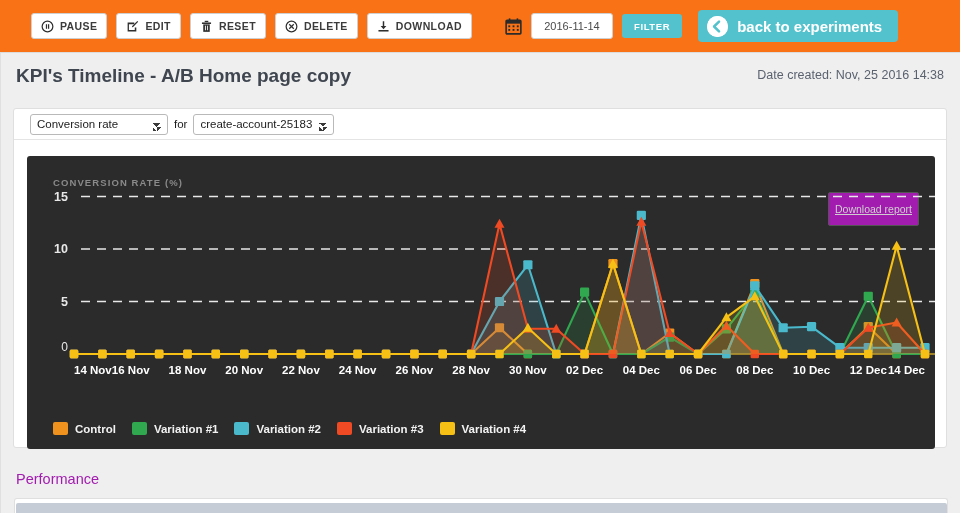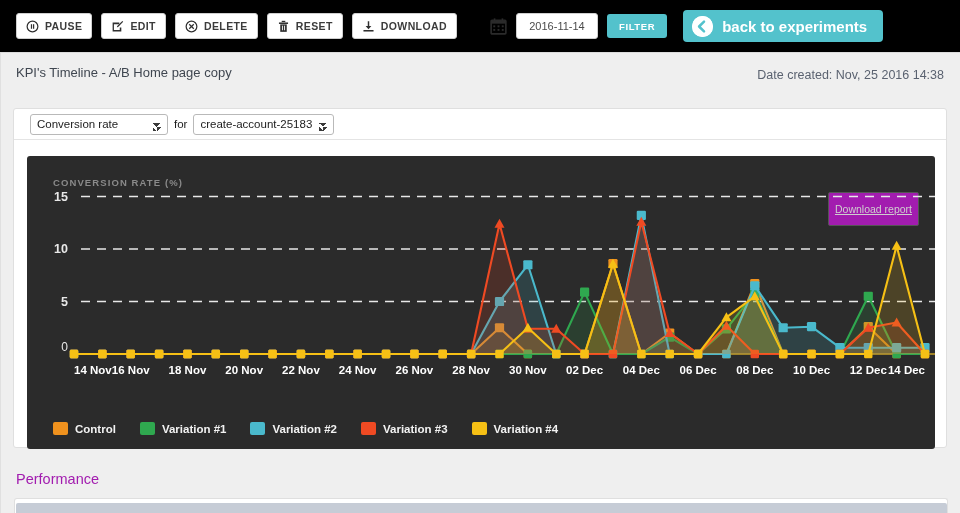--- a/index.html
+++ b/index.html
@@ -8,22 +8,22 @@
     width: 960px; height: 513px;
     background: #eeeeee;
     font-family: "Liberation Sans", sans-serif;
     overflow: hidden;
   }
   .page { position: relative; width: 960px; height: 513px; background: #efefef; }
 
   
   .toolbar {
     position: absolute; left: 0; top: 0; width: 960px; height: 53px;
-    background: #000000; border-bottom: 1px solid #dcdcdc;
-    display: flex; align-items: center; padding-left: 16px;
+    background: #f97316; border-bottom: 1px solid #dcdcdc;
+    display: flex; align-items: center; padding-left: 31px;
   }
   .btn {
     display: inline-flex; align-items: center; gap: 6px;
     height: 26px; padding: 0 9px; margin-right: 9px;
     background: #ffffff; border: 1px solid #cfcfcf; border-radius: 3px;
     font-size: 10.5px; font-weight: bold; letter-spacing: .4px;
     color: #3b3b3b; cursor: pointer; white-space: nowrap;
   }
   .btn .gi { width: 13px; height: 13px; display: inline-block; flex: 0 0 auto; }
   .btn .gi svg { display: block; }
@@ -55,21 +55,21 @@
     display: inline-flex; align-items: center; justify-content: center;
     flex: 0 0 auto;
   }
 
   
   .title-row {
     position: absolute; left: 0; top: 53px; width: 960px; height: 48px;
   }
   .page-title {
     position: absolute; left: 16px; top: 12px;
-    font-size: 13px; color: #3f4650; font-weight: normal; text-align: center;
+    font-size: 19px; color: #3f4650; font-weight: bold; text-align: center;
   }
   .date-created {
     position: absolute; right: 16px; top: 15px;
     font-size: 12.5px; color: #5a6270;
   }
 
   
   .card {
     position: absolute; left: 13px; top: 108px; width: 934px; height: 340px;
     background: #ffffff; border: 1px solid #dfdfdf; border-radius: 3px;
@@ -110,21 +110,21 @@
   .dl-report {
     position: absolute; right: 16px; top: 20px;
     background: #a21caf; border: 1px solid #555; border-radius: 2px;
     color: #cfcfcf; font-size: 10.5px; padding: 10px 6px; cursor: pointer;
     text-decoration: underline;
     margin-top: 16px;
   }
   .plot { position: absolute; left: 0; top: 0; width: 908px; height: 245px; }
   .legend {
     position: absolute; left: 26px; bottom: 14px;
-    display: flex; align-items: center; gap: 24px;
+    display: flex; align-items: center; gap: 16px;
   }
   .leg-item { display: flex; align-items: center; gap: 7px; }
   .leg-sw { width: 15px; height: 13px; border-radius: 2px; flex: 0 0 auto; }
   .leg-txt { font-size: 11.5px; color: #f2f2f2; font-weight: bold; }
 
   
   .perf-title {
     position: absolute; left: 16px; top: 471px;
     font-size: 14.5px; color: #a21caf;
   }
@@ -157,43 +157,43 @@
     </button>
 
     <button class="btn">
       <span class="gi">
         <svg viewBox="0 0 16 16" width="13" height="13">
           <path d="M2 3.2h8.2v2.0H3.6v7.2h7.2V9.2h1.9v5.0H2z" fill="#2f2f2f"></path>
           <path d="M13.9 1.2l1.1 1.1-6.2 6.2-1.6.5.5-1.6z" fill="#2f2f2f"></path>
         </svg>
       </span>
       <span>EDIT</span>
-    </button>
-
-    <button class="btn">
-      <span class="gi">
-        <svg viewBox="0 0 16 16" width="13" height="13">
-          <circle cx="8" cy="8" r="6.6" fill="none" stroke="#2f2f2f" stroke-width="1.5"></circle>
-          <path d="M5.2 5.2l5.6 5.6M10.8 5.2l-5.6 5.6" stroke="#2f2f2f" stroke-width="1.5"></path>
-        </svg>
-      </span>
-      <span>DELETE</span>
     </button>
 
     <button class="btn">
       <span class="gi">
         <svg viewBox="0 0 16 16" width="13" height="13">
           <rect x="5.8" y="1.0" width="4.4" height="1.5" fill="#2f2f2f"></rect>
           <rect x="2.4" y="3.0" width="11.2" height="1.9" fill="#2f2f2f"></rect>
           <path d="M4.0 5.4h8v9.2h-8z" fill="#2f2f2f"></path>
           <rect x="6.1" y="7.0" width="1.1" height="5.6" fill="#ffffff"></rect>
           <rect x="8.8" y="7.0" width="1.1" height="5.6" fill="#ffffff"></rect>
         </svg>
       </span>
       <span>RESET</span>
+    </button>
+
+    <button class="btn">
+      <span class="gi">
+        <svg viewBox="0 0 16 16" width="13" height="13">
+          <circle cx="8" cy="8" r="6.6" fill="none" stroke="#2f2f2f" stroke-width="1.5"></circle>
+          <path d="M5.2 5.2l5.6 5.6M10.8 5.2l-5.6 5.6" stroke="#2f2f2f" stroke-width="1.5"></path>
+        </svg>
+      </span>
+      <span>DELETE</span>
     </button>
 
     <button class="btn">
       <span class="gi">
         <svg viewBox="0 0 16 16" width="13" height="13">
           <path d="M7.1 1.4h1.8v6.0h2.6L8 11.4 4.5 7.4h2.6z" fill="#2f2f2f"></path>
           <rect x="1.8" y="12.3" width="12.4" height="1.9" fill="#2f2f2f"></rect>
         </svg>
       </span>
       <span>DOWNLOAD</span>

